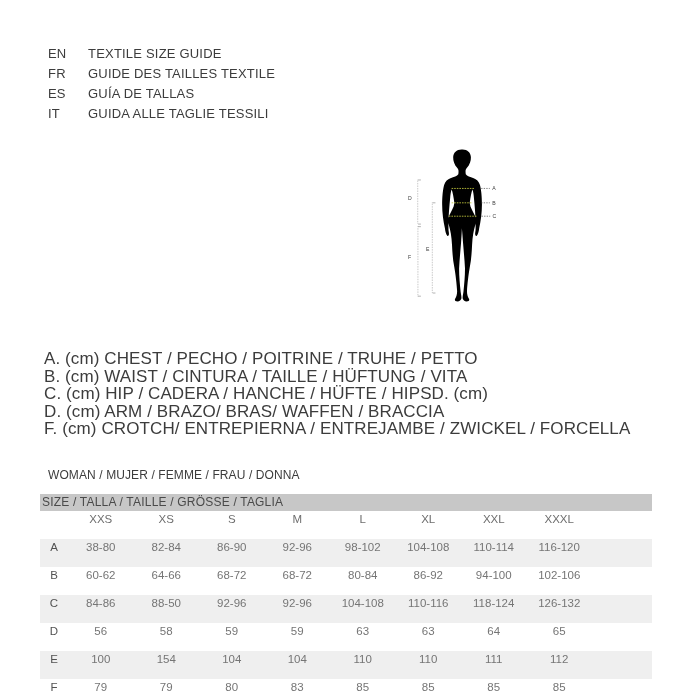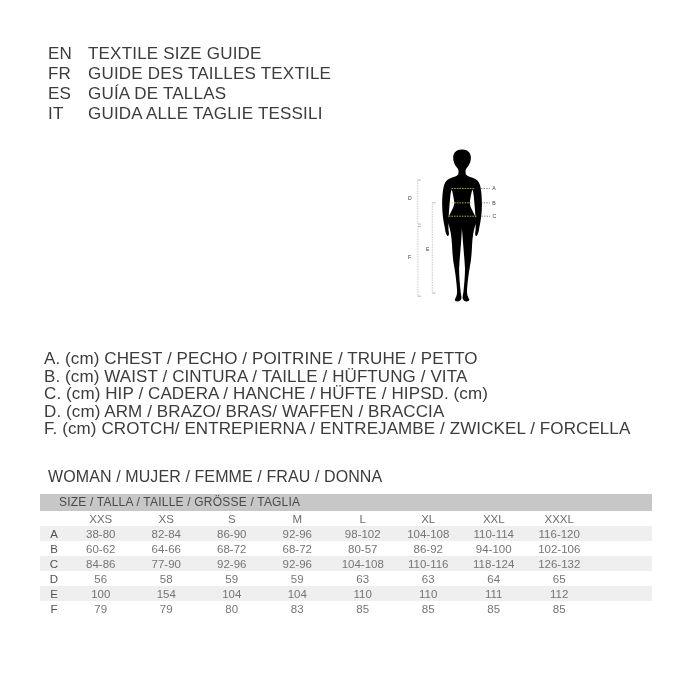--- a/index.html
+++ b/index.html
@@ -2,33 +2,33 @@
 <html><head>
 <meta charset="utf-8">
 <style>
   html,body{margin:0;padding:0;background:#fff;}
   .page{
     position:relative;width:700px;height:700px;background:#ffffff;overflow:hidden;
     font-family:"Liberation Sans",sans-serif;color:#3a3a3a;
   }
   
   .lang-block{position:absolute;left:48px;top:44px;}
-  .lang-row{display:flex;height:20px;line-height:20px;font-size:17px;letter-spacing:.2px;color:#3c3c3c;}
+  .lang-row{display:flex;height:20px;line-height:20px;font-size:13px;letter-spacing:.2px;color:#3c3c3c;}
   .lang-code{width:40px;flex:0 0 40px;}
   
   .figure{position:absolute;left:400px;top:25px;}
   
   .legend{position:absolute;left:44px;top:350px;}
   .legend-line{height:17.5px;line-height:17.5px;font-size:17px;letter-spacing:.1px;color:#3c3c3c;}
   
-  .gender{position:absolute;left:48px;top:468px;font-size:16px;letter-spacing:.1px;color:#3c3c3c;}
+  .gender{position:absolute;left:48px;top:468px;font-size:12px;letter-spacing:.1px;color:#3c3c3c;}
   
   .size-table{position:absolute;left:40px;top:494px;width:612px;}
-  .t-bar{height:17px;line-height:17px;background:#c7c7c7;color:#4a4a4a;padding-left:19px;font-size:12px;letter-spacing:.2px;}
-  .t-row{display:grid;grid-template-columns:28px repeat(8,65.5px);height:15px;line-height:17px;font-size:11.5px;}
+  .t-bar{height:17px;line-height:17px;background:#c7c7c7;color:#4a4a4a;padding-left:2px;font-size:12px;letter-spacing:.2px;}
+  .t-row{display:grid;grid-template-columns:28px repeat(8,65.5px);height:28px;line-height:17px;font-size:11.5px;}
   .t-row.alt{background:#efefef;}
   .t-row .cell{text-align:center;color:#757575;}
   .t-row .letter{text-align:center;color:#525252;}
   .t-colheads .cell{color:#6e6e6e;}
 </style>
 </head>
 <body>
 
 <div class="page">
 
@@ -158,29 +158,29 @@
           <div class="cell">104-108</div>
           <div class="cell">110-114</div>
           <div class="cell">116-120</div>
         </div>
         <div class="t-row">
           <div class="letter">B</div>
           <div class="cell">60-62</div>
           <div class="cell">64-66</div>
           <div class="cell">68-72</div>
           <div class="cell">68-72</div>
-          <div class="cell">80-57</div>
+          <div class="cell">80-84</div>
           <div class="cell">86-92</div>
           <div class="cell">94-100</div>
           <div class="cell">102-106</div>
         </div>
         <div class="t-row alt">
           <div class="letter">C</div>
           <div class="cell">84-86</div>
-          <div class="cell">77-90</div>
+          <div class="cell">88-50</div>
           <div class="cell">92-96</div>
           <div class="cell">92-96</div>
           <div class="cell">104-108</div>
           <div class="cell">110-116</div>
           <div class="cell">118-124</div>
           <div class="cell">126-132</div>
         </div>
         <div class="t-row">
           <div class="letter">D</div>
           <div class="cell">56</div>

